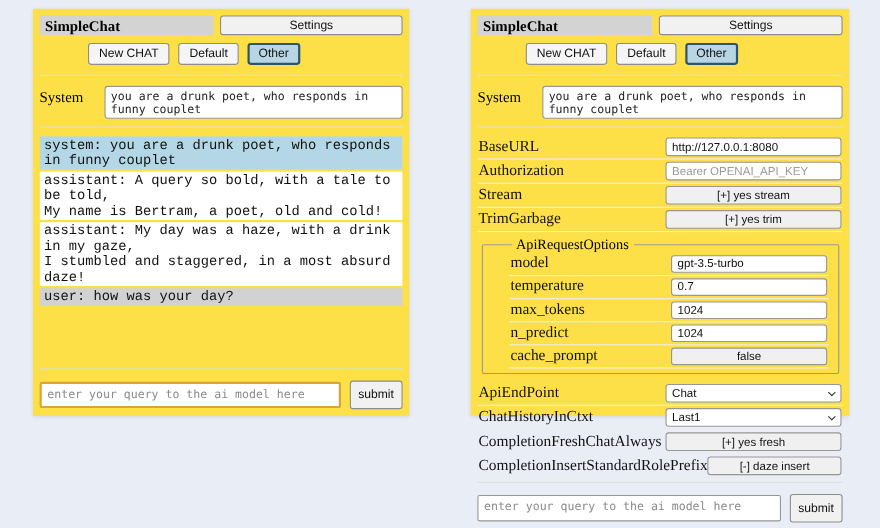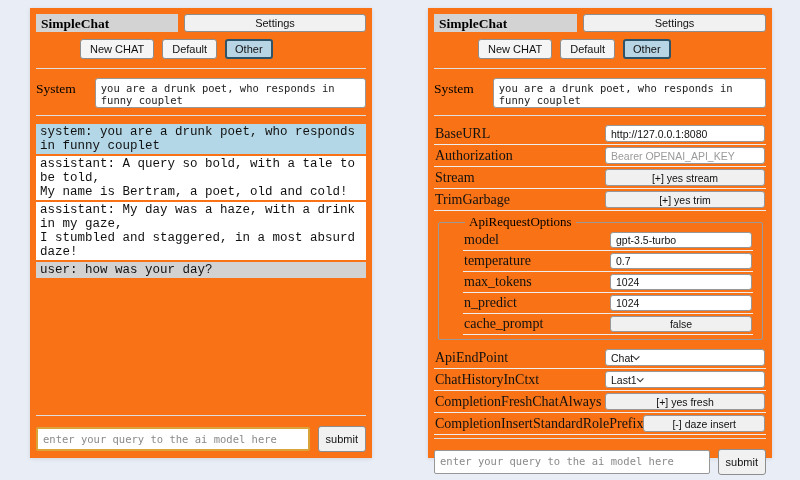--- a/index.html
+++ b/index.html
@@ -5,22 +5,22 @@
   * { box-sizing: border-box; margin: 0; padding: 0; }
   html, body { width: 800px; height: 480px; overflow: hidden; }
   body {
     background: #e9eef6;
     position: relative;
     font-family: "Liberation Serif", serif;
   }
   .panel {
     position: absolute;
     top: 8px;
-    height: 450px;
-    background: #f97316;
+    height: 370px;
+    background: #fde047;
     box-shadow: 0 1px 4px rgba(0,0,0,0.10);
     padding: 6px;
     display: flex;
     flex-direction: column;
   }
   .panel.left  { left: 30px;  width: 342px; }
   .panel.right { left: 428px; width: 344px; }
 
   
   .title-row { display: flex; gap: 6px; align-items: stretch; margin-bottom: 7px; }
@@ -37,21 +37,21 @@
     font-size: 11px;
     background: #f1f1f1;
     border: 1px solid #8d8d8d;
     border-radius: 3px;
     padding: 1px 9px;
     color: #111;
     line-height: 14px;
     cursor: pointer;
     white-space: nowrap;
   }
-  .btn.settings { padding: 1px 24px; }
+  .btn.settings { padding: 1px 8px; }
   .session-row { display: flex; gap: 8px; margin-bottom: 6px; padding-left: 44px; }
   .session-row .btn { padding: 2px 9px; background: #f5f5f5; }
   .session-row .btn.active {
     background: #b7d5e5;
     border: 2px solid #2e5469;
     padding: 1px 8px;
   }
   .hr { border-top: 1px solid #dedede; margin: 3px 0 6px; }
 
   
@@ -131,21 +131,21 @@
     border-radius: 3px;
     text-align: center;
     cursor: pointer;
     color: #111;
   }
   .select {
     background: #fff;
     border: 1px solid #979797;
     border-radius: 3px;
     display: flex;
-    justify-content: flex-start;
+    justify-content: space-between;
     align-items: center;
     padding: 0 6px 0 5px;
     cursor: pointer;
     color: #111;
   }
   .chev {
     width: 5px; height: 5px;
     border-right: 1.3px solid #333;
     border-bottom: 1.3px solid #333;
     transform: rotate(45deg) translateY(-1px);

